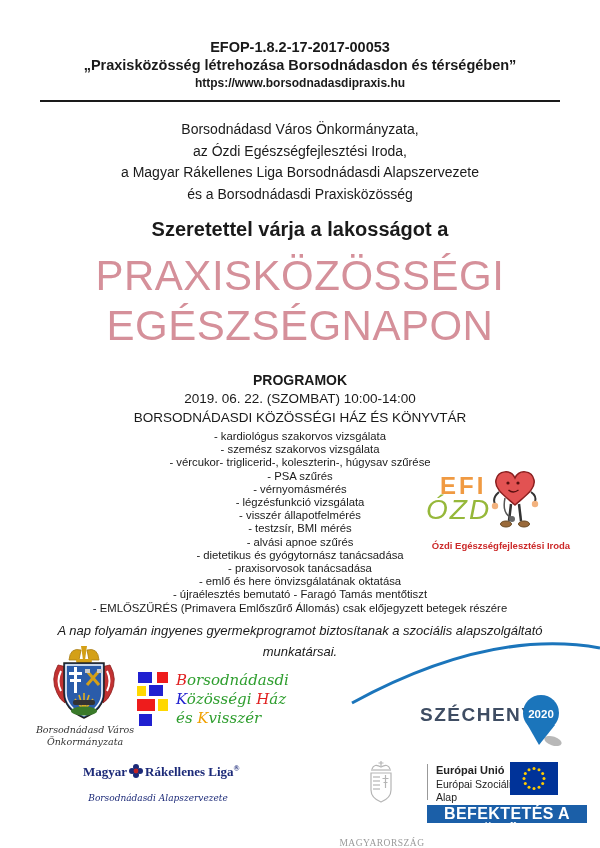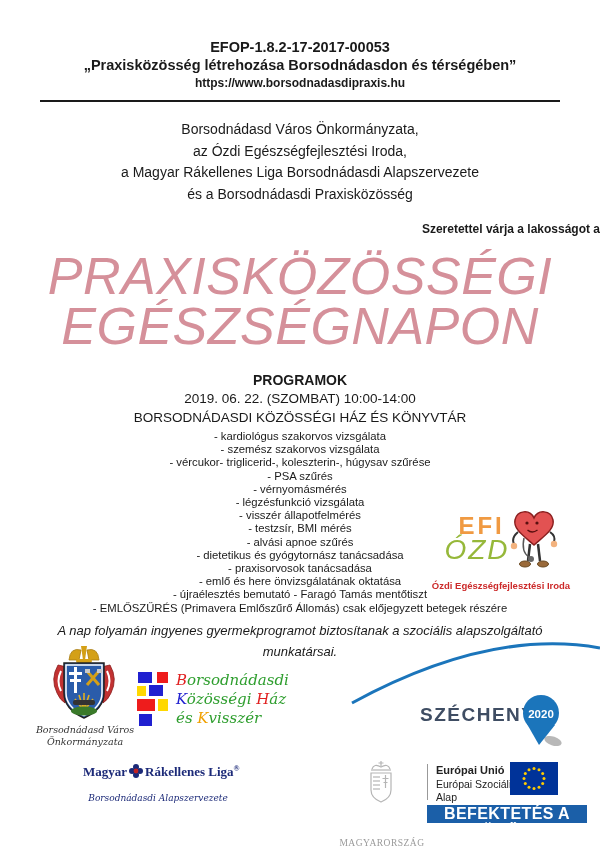--- a/index.html
+++ b/index.html
@@ -7,32 +7,32 @@
     position:relative;width:600px;height:848px;background:#ffffff;
     margin:0 auto;overflow:hidden;
     font-family:"Liberation Sans",sans-serif;color:#1a1a1a;
   }
   .flow{padding-top:38px;text-align:center;}
   .code{font-size:14.5px;font-weight:bold;line-height:18px;}
   .ptitle{font-size:14.5px;font-weight:bold;line-height:19px;}
   .url{font-size:12px;font-weight:bold;line-height:16px;}
   .rule{border:none;border-top:2px solid #1a1a1a;margin:9px 40px 0 40px;}
   .organizers{margin-top:17px;font-size:14px;line-height:21.5px;}
-  .invite{margin-top:15px;font-size:12px;font-weight:bold;line-height:18px;text-align:right;}
-  .big-title{margin-top:13px;font-size:52px;line-height:50px;font-style:italic;color:#d5909a;letter-spacing:.5px;}
+  .invite{margin-top:15px;font-size:20px;font-weight:bold;line-height:18px;}
+  .big-title{margin-top:13px;font-size:42px;line-height:50px;color:#d5909a;letter-spacing:.5px;}
   .prog-head{margin-top:20px;font-size:14px;font-weight:bold;line-height:18px;}
   .evt-date{font-size:13.5px;line-height:19px;}
   .evt-venue{font-size:13.5px;line-height:19px;}
   .items{margin-top:3px;font-size:11.3px;line-height:13.2px;}
   .note{margin-top:5px;font-size:13px;font-style:italic;line-height:21px;width:512px;margin-left:auto;margin-right:auto;}
 
   .abs{position:absolute;}
   
   .efi{left:426px;top:464px;width:150px;text-align:center;}
-  .efi-inner{display:flex;justify-content:center;align-items:flex-start;margin-top:40px;}
+  .efi-inner{display:flex;justify-content:flex-start;align-items:flex-start;}
   .efi-txt{text-align:left;margin-top:10px;}
   .efi-top{font-size:24px;font-weight:bold;color:#f09a42;letter-spacing:3px;margin-left:14px;line-height:24px;}
   .efi-bottom{font-size:28px;font-style:italic;color:#96b83a;letter-spacing:2px;line-height:28px;margin-top:-2px;}
   .efi-cap{font-size:9.5px;font-weight:bold;color:#cc2a2a;margin-top:2px;white-space:nowrap;}
 
   
   .coat{left:48px;top:645px;}
   .coat-cap{left:20px;top:724px;width:130px;text-align:center;
     font-family:"DejaVu Serif",serif;font-style:italic;font-size:9.5px;line-height:12px;color:#333;}
 

